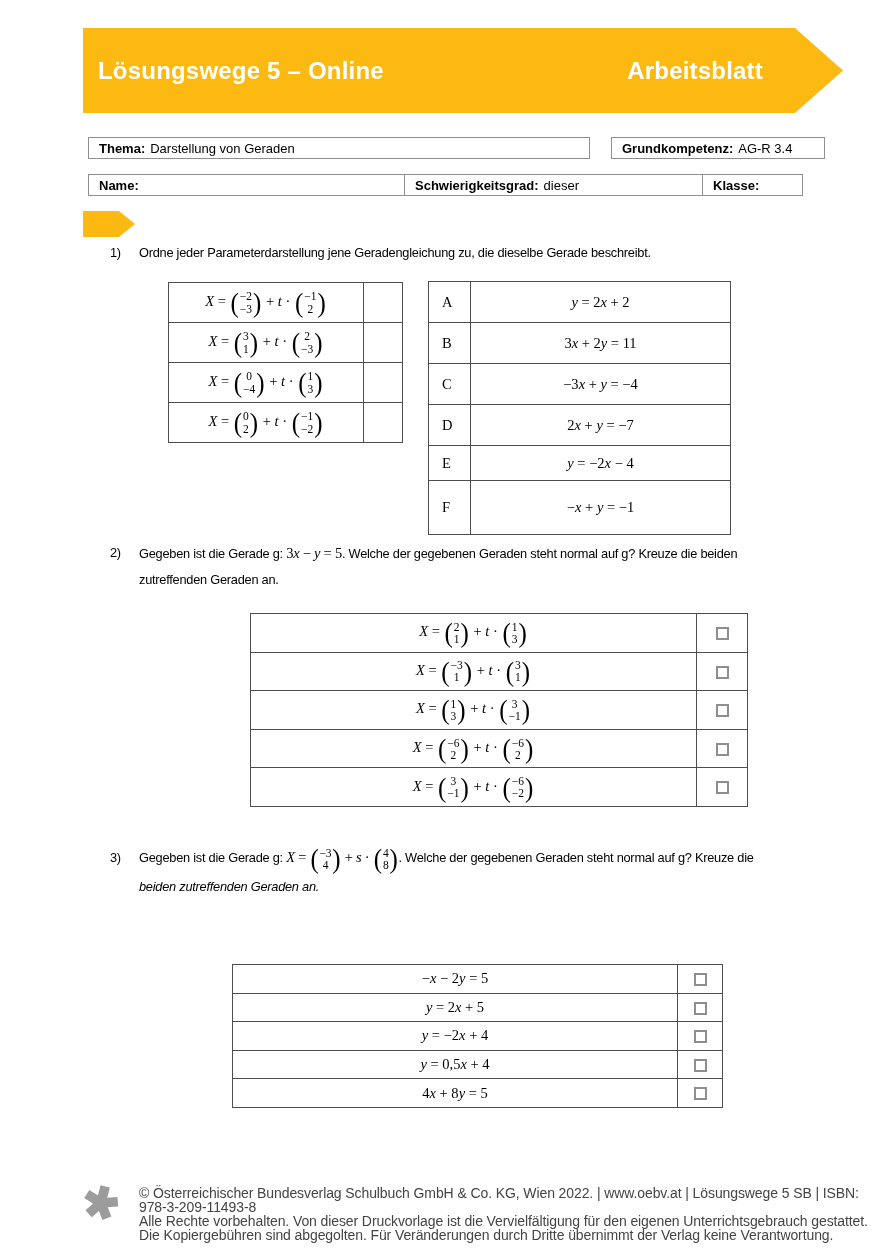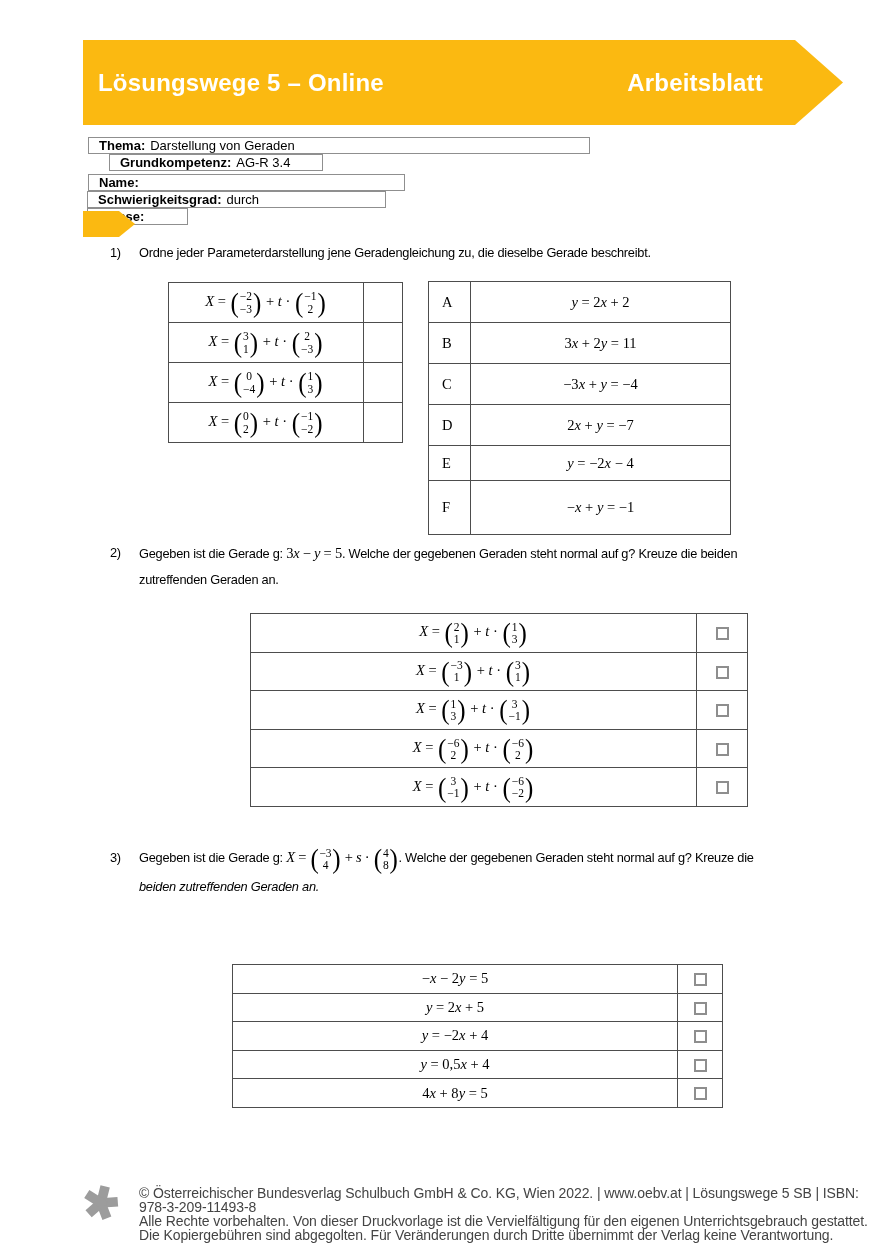--- a/index.html
+++ b/index.html
@@ -2,29 +2,29 @@
 <html style="--yellow: #fbb911;"><head>
 <meta charset="utf-8">
 <style>
   :root { --yellow:#fbb911; --tborder:#4d4d4d; --iborder:#8f8f8f; }
   * { margin:0; padding:0; box-sizing:border-box; }
   body { background:#fff; }
   .page { position:relative; width:890px; height:1259px; background:#fff;
           font-family:"Liberation Sans",sans-serif; color:#000; overflow:hidden; }
 
   
-  .banner { position:absolute; left:83px; top:40px; width:760px; height:85px;
+  .banner { position:absolute; left:83px; top:28px; width:760px; height:85px;
             background:var(--yellow);
             clip-path:polygon(0 0, calc(100% - 48px) 0, 100% 50%, calc(100% - 48px) 100%, 0 100%);
             display:flex; align-items:center; justify-content:space-between;
             padding:0 80px 0 15px; }
   .banner span { color:#fff; font-size:24px; font-weight:700; letter-spacing:.2px; }
 
   
-  .irow { position:absolute; left:88px; display:flex; height:22px;flex-direction:column; }
+  .irow { position:absolute; left:88px; display:flex; height:22px; }
   .icell { border:1px solid var(--iborder); background:#fff; display:flex;
            align-items:center; padding-left:10px; font-size:13px; margin-left:-1px; }
   .icell:first-child { margin-left:0; }
   .icell b { font-weight:700; }
   .icell .val { margin-left:5px; }
 
   .mini-arrow { position:absolute; left:83px; top:211px; width:52px; height:26px;
                 background:var(--yellow);
                 clip-path:polygon(0 0, calc(100% - 16px) 0, 100% 50%, calc(100% - 16px) 100%, 0 100%); }
 
@@ -85,21 +85,21 @@
     </div>
   </div>
 
   <div class="irow" style="top:174px;">
     <div class="icell" style="width:317px;">
       <b>Name:</b>
       <span class="val"></span>
     </div>
     <div class="icell" style="width:299px;">
       <b>Schwierigkeitsgrad:</b>
-      <span class="val">durch</span>
+      <span class="val">dieser</span>
     </div>
     <div class="icell" style="width:101px;">
       <b>Klasse:</b>
       <span class="val"></span>
     </div>
   </div>
 
   <div class="mini-arrow"></div>
 
   <div class="tnum" style="left:110px; top:240px;">1)</div>

